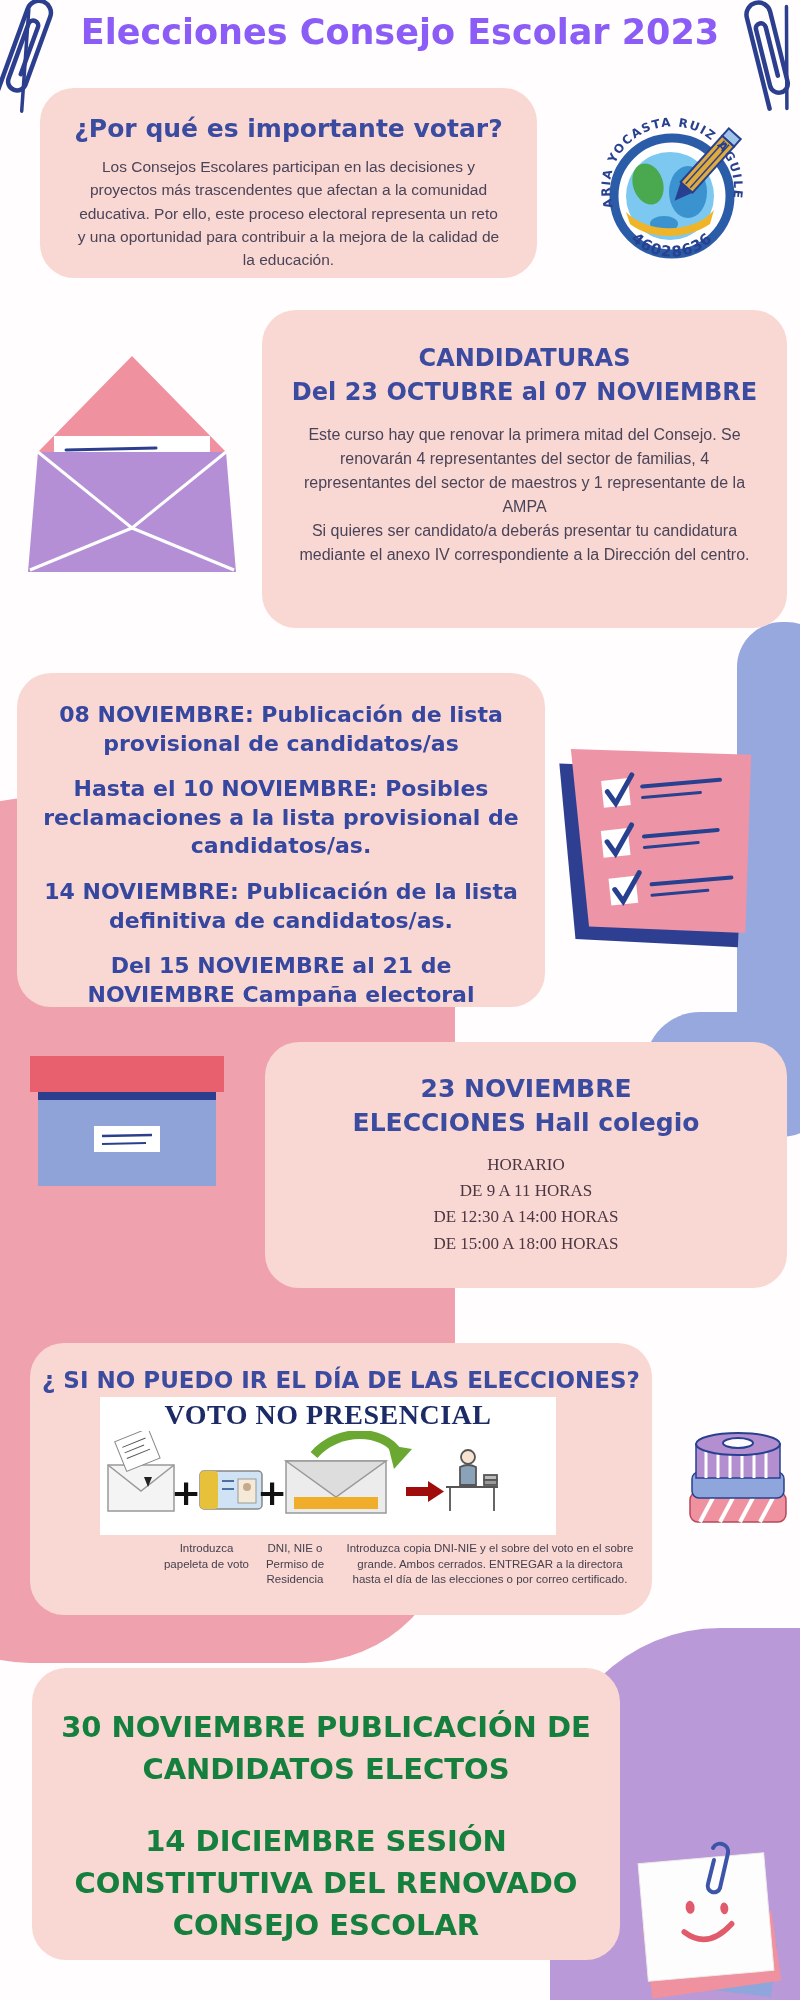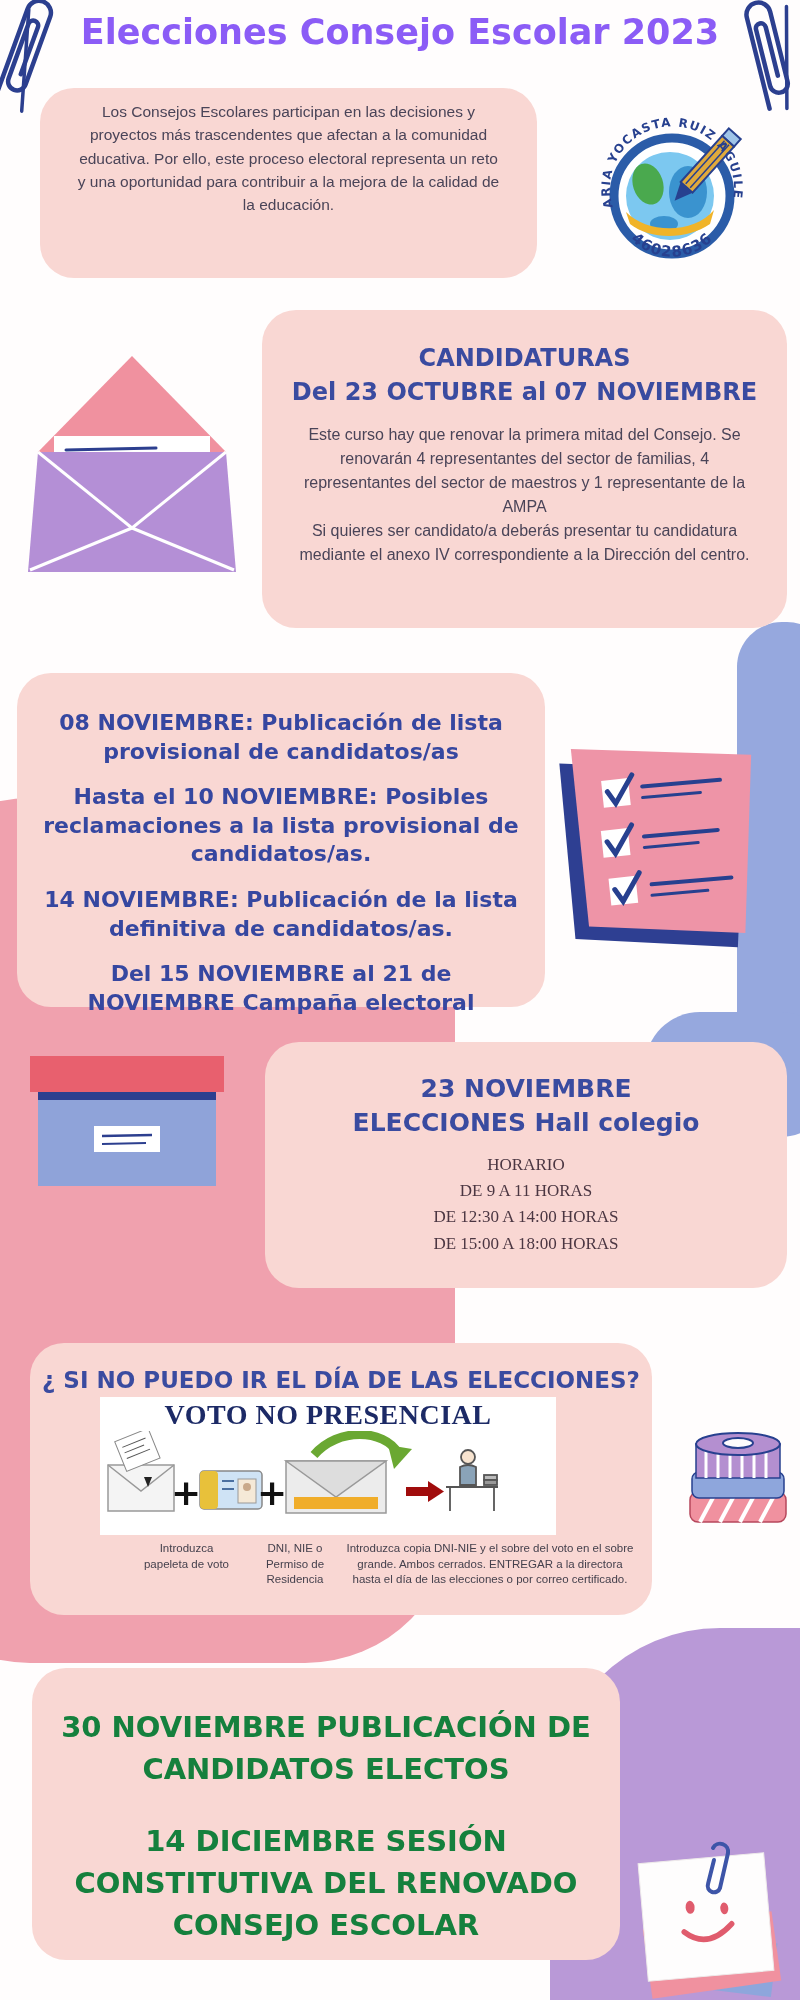--- a/index.html
+++ b/index.html
@@ -20,36 +20,36 @@
   .card1 .bd{margin:12px 36px 0;font-size:15.5px;line-height:1.5;text-align:center;color:#4a4458;
              font-family:"Liberation Sans",sans-serif;}
   .logo{left:592px;top:108px;width:160px;height:160px;z-index:4;}
   .card2{left:262px;top:310px;width:525px;height:318px;}
   .card2 .hd{margin:32px 8px 0;font-size:24px;line-height:1.4;}
   .card2 .bd{margin:14px 28px 0;font-size:16px;line-height:1.5;text-align:center;color:#4a4458;
              font-family:"Liberation Sans",sans-serif;}
   .env{left:28px;top:350px;width:208px;height:228px;}
   .card3{left:17px;top:673px;width:528px;height:334px;}
   .card3 p{margin:17px 18px 0;font-size:22px;line-height:1.3;color:#3647a0;font-weight:bold;text-align:center;}
-  .card3 p:first-child{margin-top:36px;}
+  .card3 p:first-child{margin-top:28px;}
   .checklist{left:552px;top:722px;width:212px;height:232px;transform:rotate(-2deg);}
   .card4{left:265px;top:1042px;width:522px;height:246px;}
   .card4 .hd{margin:30px 8px 0;font-size:25px;line-height:1.35;}
   .card4 .hours{margin:12px 8px 0;font-size:17px;line-height:1.55;text-align:center;color:#4b3642;
                 font-family:Liberation Serif, serif;}
   .ballot{left:28px;top:1050px;width:200px;height:140px;}
   .card5{left:30px;top:1343px;width:622px;height:272px;}
   .card5 .hd{margin:24px 8px 16px;font-size:23px;}
   .panel{position:absolute;left:70px;top:54px;width:456px;height:138px;background:#ffffff;}
   .panel .ptitle{margin:2px 0 0;font-size:28px;font-weight:bold;color:#1c2a66;text-align:center;
                  font-family:"Liberation Serif",serif;letter-spacing:0.5px;}
   .captions{position:absolute;top:198px;left:0;width:100%;}
   .cap{position:absolute;font-size:11.5px;line-height:1.35;text-align:center;color:#45414d;
        font-family:"Liberation Sans",sans-serif;}
-  .cap1{left:109px;width:95px;text-align:center;}
+  .cap1{left:129px;width:95px;text-align:center;}
   .cap2{left:215px;width:100px;}
   .cap3{left:315px;width:290px;}
   .washi{left:688px;top:1430px;width:100px;height:95px;}
   .card6{left:32px;top:1668px;width:588px;height:292px;}
   .card6 p{margin:38px 14px 0;font-size:29px;line-height:1.45;color:#15803d;font-weight:bold;text-align:center;}
   .card6 p + p{margin-top:30px;}
   .sticky{left:625px;top:1840px;width:170px;height:160px;z-index:3;}
   .clip-tl{left:-4px;top:-10px;width:80px;height:130px;z-index:5;}
   .clip-tr{left:733px;top:-12px;width:80px;height:128px;z-index:5;}
 </style>
@@ -80,20 +80,21 @@
       </g>
       <g transform="rotate(2 40 60)">
         <path d="M56,120 L52,18" stroke-width="3.5"></path>
       </g>
     </g>
   </svg>
 
   <div class="page-title">Elecciones Consejo Escolar 2023</div>
 
   <div class="card card1">
+    <div class="h-navy hd">¿Por qué es importante votar?</div>
     <div class="bd">Los Consejos Escolares participan en las decisiones y proyectos más trascendentes que afectan a la comunidad educativa. Por ello, este proceso electoral representa un reto y una oportunidad para contribuir a la mejora de la calidad de la educación.</div>
   </div>
 
   <svg class="illus logo" viewBox="0 0 160 160">
     <defs>
       <path id="arcTop" d="M20,96 A62,62 0 1 1 140,96" fill="none"></path>
       <path id="arcBottom" d="M34,126 A58,58 0 0 0 126,126" fill="none"></path>
     </defs>
     <circle cx="80" cy="88" r="58" fill="#ffffff" stroke="#2b5ca8" stroke-width="9"></circle>
     <circle cx="78" cy="88" r="44" fill="#7cc8f0"></circle>

